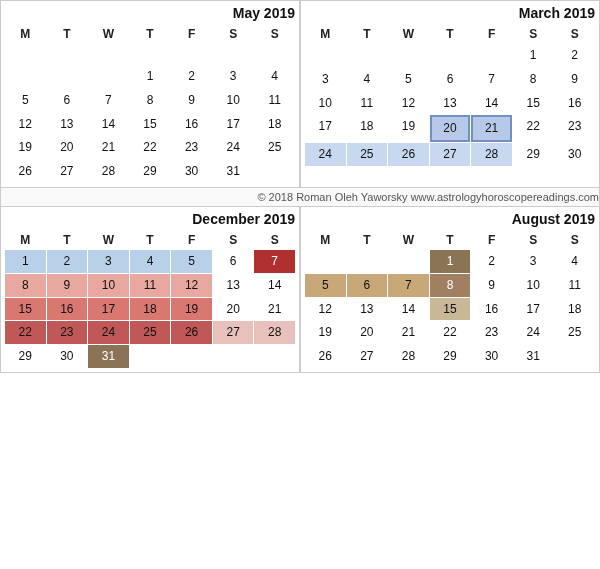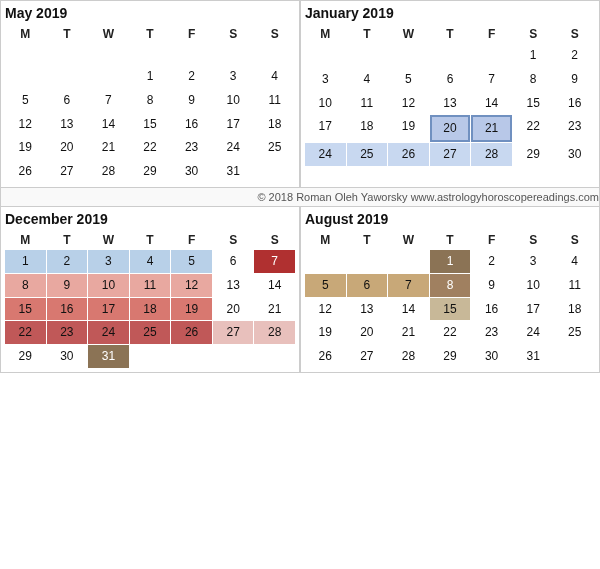--- a/index.html
+++ b/index.html
@@ -15,21 +15,21 @@
       display: grid;
       grid-template-columns: 1fr 1fr;
       grid-template-rows: auto auto auto auto;
       width: 600px;
     }
     .month-block {
       border: 1px solid #ccc;
       padding: 4px;
     }
     .month-title {
-      text-align: left;
+      text-align: right;
       font-weight: bold;
       font-size: 14px;
       margin-bottom: 4px;
       color: #111;
     }
     .day-grid {
       display: grid;
       grid-template-columns: repeat(7, 1fr);
       gap: 1px;
     }
@@ -142,21 +142,21 @@
       <div class="day-cell">27</div>
       <div class="day-cell">28</div>
       <div class="day-cell">29</div>
       <div class="day-cell">30</div>
       <div class="day-cell">31</div>
       <div class="day-cell empty"></div>
     </div>
   </div>
 
   <div class="month-block">
-    <div class="month-title">January 2019</div>
+    <div class="month-title">March 2019</div>
     <div class="day-grid">
       <div class="day-header">M</div>
       <div class="day-header">T</div>
       <div class="day-header">W</div>
       <div class="day-header">T</div>
       <div class="day-header">F</div>
       <div class="day-header">S</div>
       <div class="day-header">S</div>
 
       <div class="day-cell empty"></div>

